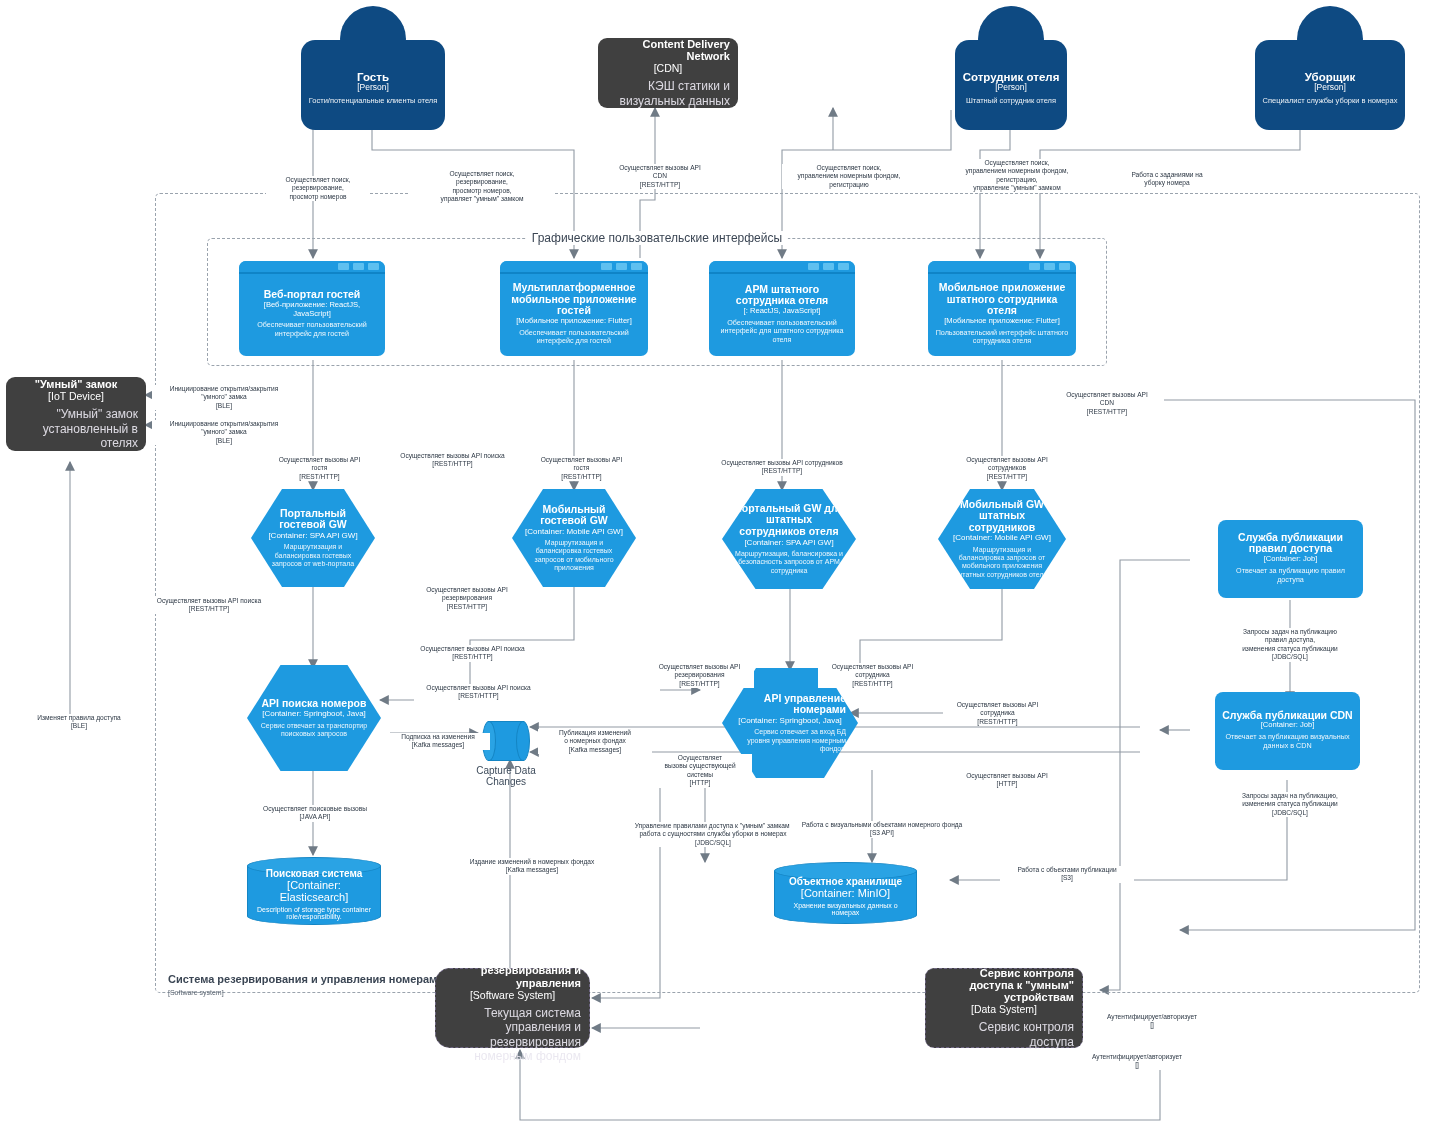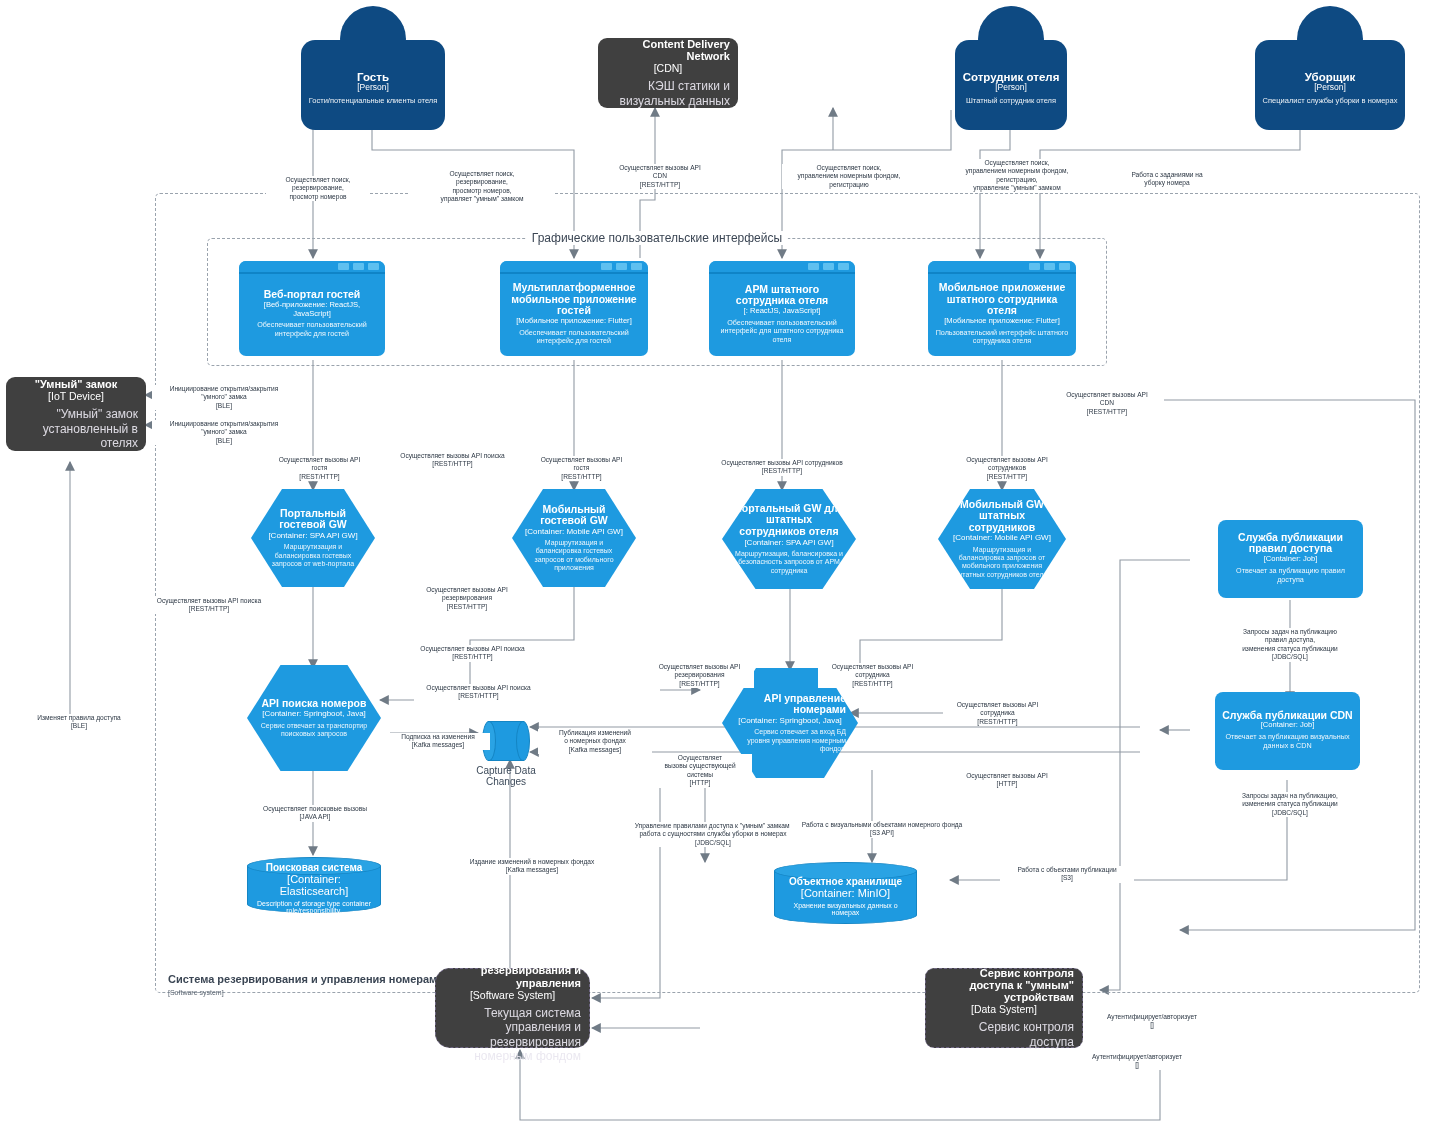--- a/index.html
+++ b/index.html
@@ -320,21 +320,21 @@
   </div>
 
   <div class="node winapp" style="left:1215px;top:692px;width:145px;height:78px;border-radius:8px;">
     <div class="inner">
       <div class="title">Служба публикации CDN</div>
       <div class="tech">[Container: Job]</div>
       <div class="desc">Отвечает за публикацию визуальных данных в CDN</div>
     </div>
   </div>
 
-  <div class="cyl" style="left:247px;top:857px;width:134px;height:56px;">
+  <div class="cyl" style="left:247px;top:857px;width:134px;height:68px;">
     <div class="bot"></div>
     <div class="mid"></div>
     <div class="top"></div>
     <div class="txt">
       <div class="title">Поисковая система</div>
       <div class="tech">[Container: Elasticsearch]</div>
       <div class="desc">Description of storage type container role/responsibility.</div>
     </div>
   </div>
 

